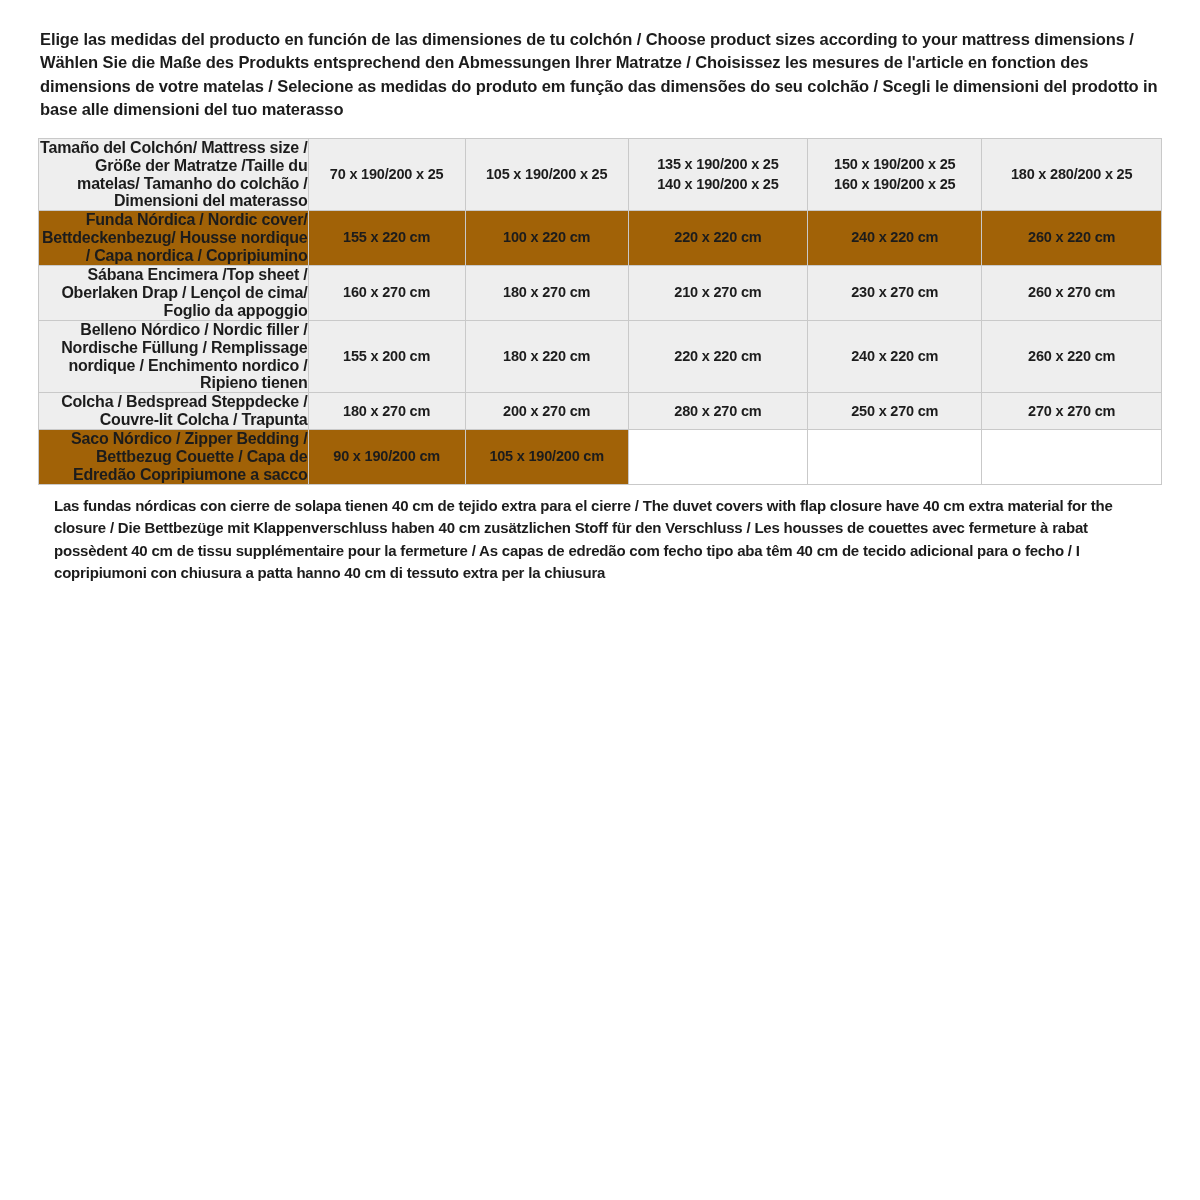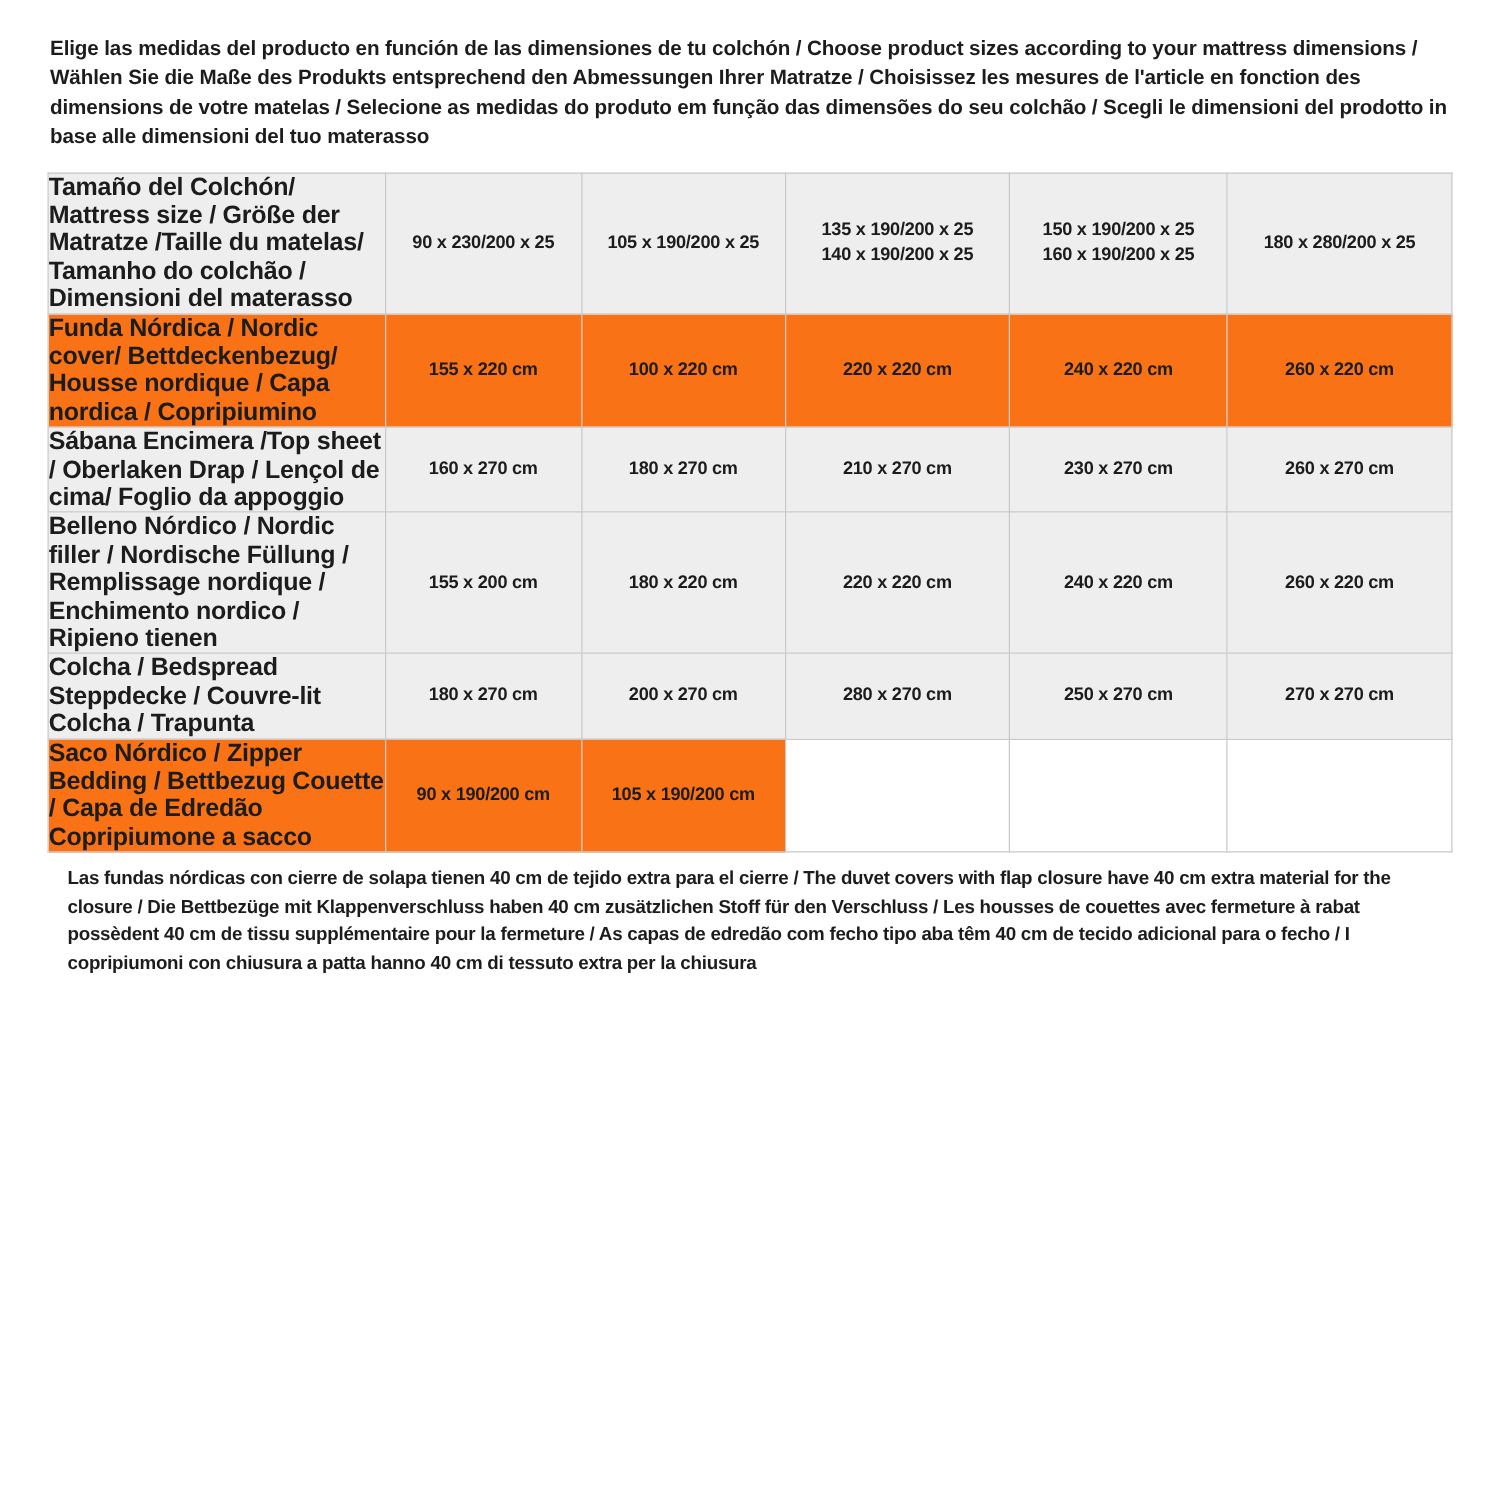--- a/index.html
+++ b/index.html
@@ -37,29 +37,29 @@
   }
   table.size-table td {
     border: 1px solid #c9c9c9;
     padding: 0;
     vertical-align: middle;
   }
   .row-odd td {
     background: #eeeeee;
   }
   .row-even td {
-    background: #f97316;
+    background: #a16207;
   }
   .label-cell {
     padding: 12px 6px 12px 8px;
-    font-size: 20px;
+    font-size: 16px;
     font-weight: bold;
     line-height: 1.12;
     letter-spacing: -0.2px;
-    text-align: left;
+    text-align: right;
     color: #1c1c1c;
   }
   .value-cell {
     padding: 10px 4px;
     font-size: 14.5px;
     font-weight: bold;
     text-align: center;
     line-height: 1.35;
     letter-spacing: -0.2px;
     color: #1c1c1c;
@@ -101,21 +101,21 @@
         <col class="c-1">
         <col class="c-2">
         <col class="c-3">
         <col class="c-4">
         <col class="c-5">
     </colgroup>
     <tbody>
       <tr class="row-odd head-row">
         <td class="label-cell">Tamaño del Colchón/ Mattress size / Größe der Matratze /Taille du matelas/ Tamanho do colchão / Dimensioni del materasso</td>
         <td class="value-cell">
-          <span class="multi">90 x 230/200 x 25</span>
+          <span class="multi">70 x 190/200 x 25</span>
         </td>
         <td class="value-cell">
           <span class="multi">105 x 190/200 x 25</span>
         </td>
         <td class="value-cell">
           <span class="multi">135 x 190/200 x 25</span>
           <span class="multi">140 x 190/200 x 25</span>
         </td>
         <td class="value-cell">
           <span class="multi">150 x 190/200 x 25</span>

